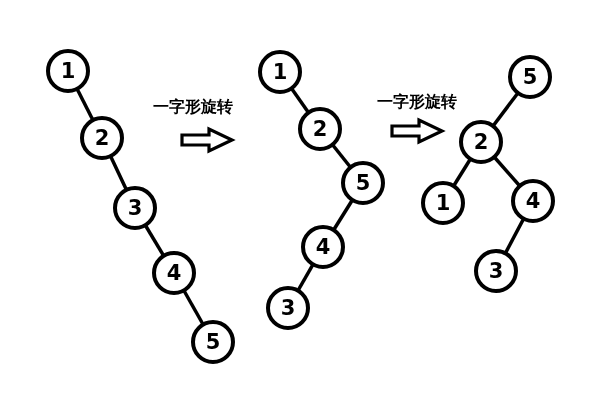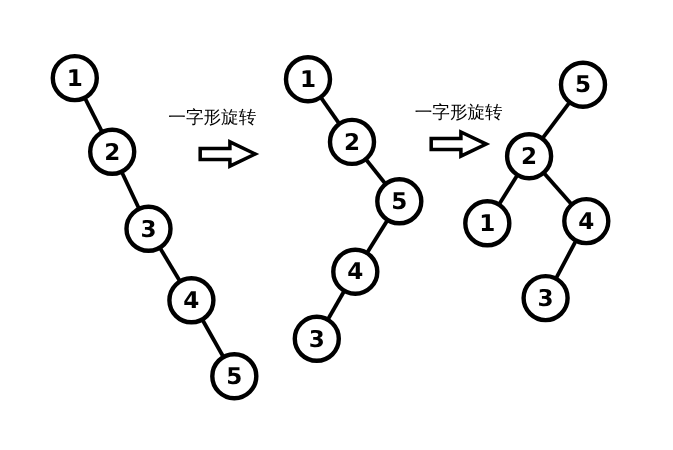--- a/index.html
+++ b/index.html
@@ -40,21 +40,21 @@
     align-items: center;
     justify-content: center;
     font-weight: 700;
     font-size: 21px;
     line-height: 1;
     color: #000000;
   }
   .arrow-label {
     position: absolute;
     transform: translateX(-50%);
-    font-weight: 400;
+    font-weight: 700;
     font-size: 16px;
     color: #000000;
     white-space: nowrap;
   }
 </style>
 </head>
 <body>
 
 <div id="canvas" class="canvas" style="width: 612px; height: 409px;">
     <svg width="612" height="409">

